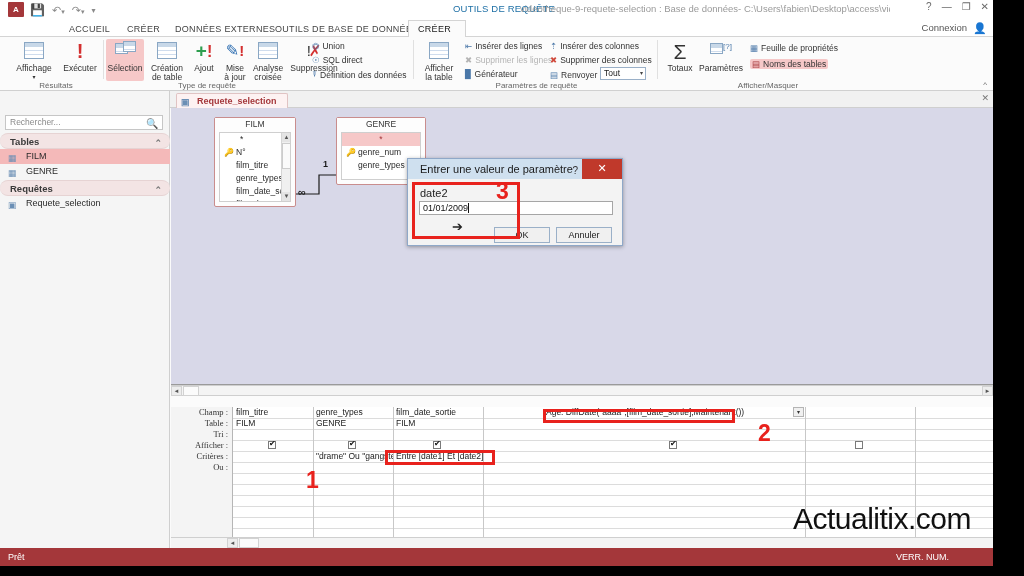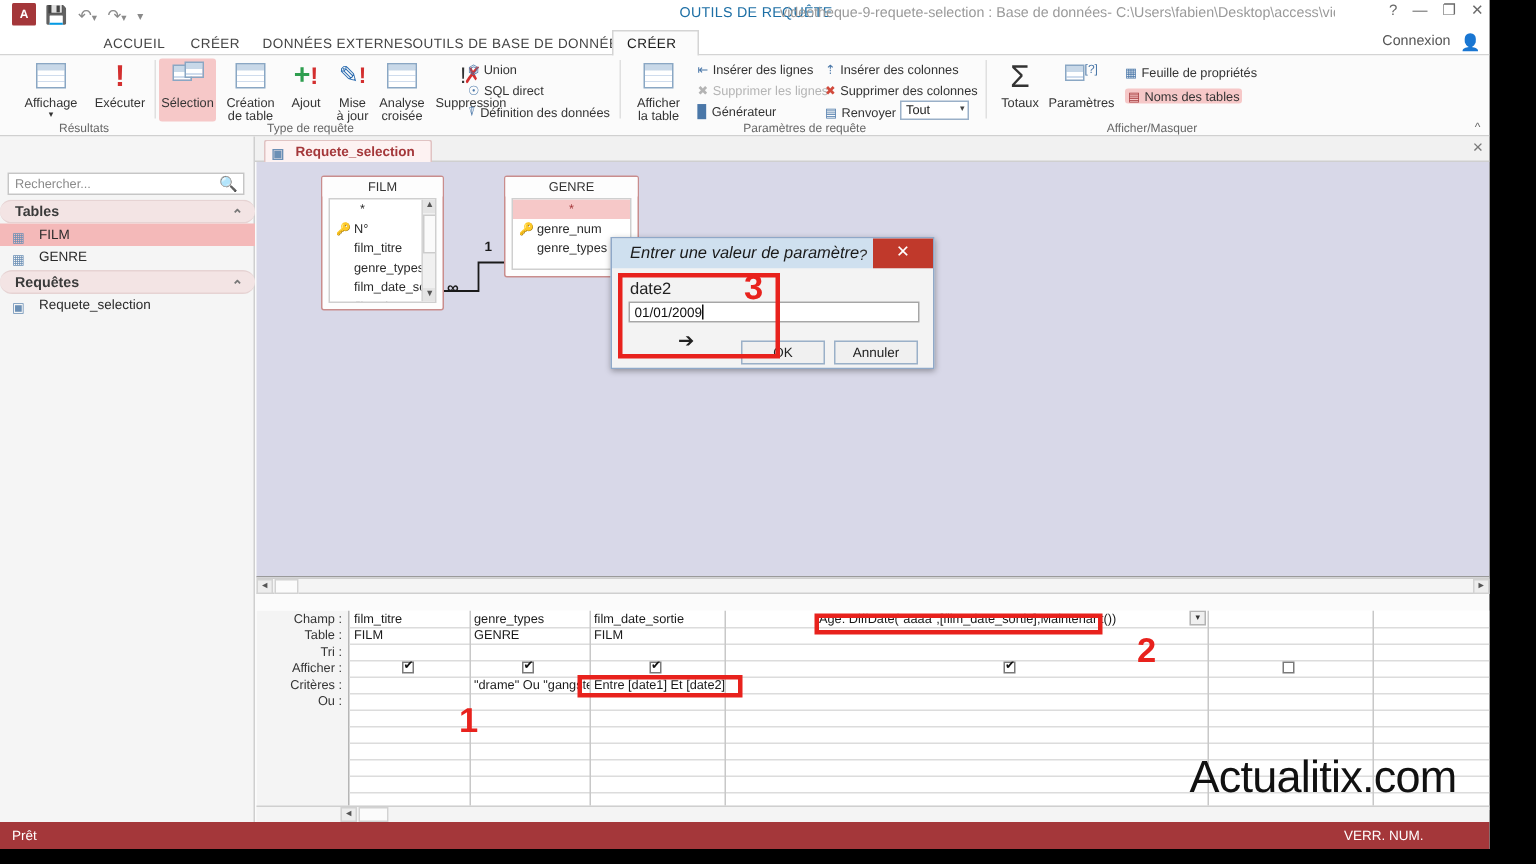--- a/index.html
+++ b/index.html
@@ -181,21 +181,21 @@
   .joinsvg { position:absolute; left:0; top:0; width:100%; height:100%; pointer-events:none; }
   
   .dlg {
     position:absolute; left:407px; top:158px; width:216px; height:88px;
     background:#f0f0f0; border:1px solid #8fa8c8;
     box-shadow:0 1px 4px rgba(0,0,0,.35);
   }
   .dlg .tb {
     position:absolute; left:0; top:0; width:100%; height:20px;
     background:#cfe0ef;
-    font-size:11px; color:#1a1a1a; padding-left:12px; line-height:20px;font-style:italic;
+    font-size:11px; color:#1a1a1a; padding-left:12px; line-height:20px;
   }
   .dlg .qm { position:absolute; right:44px; top:2px; font-size:10px; color:#333; }
   .dlg .xbtn {
     position:absolute; right:0; top:0; width:40px; height:20px;
     background:#c0392b; color:#fff; font-size:11px; text-align:center; line-height:19px;
   }
   .dlg .body { position:absolute; left:0; top:20px; right:0; bottom:0; background:#f3f3f3; }
   .dlg .plabel { position:absolute; left:12px; top:8px; font-size:11px; color:#222;text-align:right; }
   .dlg .pinput {
     position:absolute; left:11px; top:22px; width:194px; height:14px;
@@ -223,21 +223,21 @@
   .hsb .ar { position:absolute; top:0; width:11px; height:10px; background:#ededed;
     border:1px solid #d2d2d2; font-size:6px; text-align:center; line-height:9px; color:#555;}
   .hsb .thumb { position:absolute; top:0; height:10px; background:#fbfbfb; border:1px solid #d2d2d2; }
   
   .qgrid {
     position:absolute; left:171px; top:407px; right:0; height:133px;
     background:#fff; overflow:hidden;
   }
   .qgrid .rowlabels {
     position:absolute; left:0; top:0; width:62px; height:100%;
-    background:#f4f4f4; border-right:1px solid #b6b6b6;
+    background:#f4f4f4; border-right:1px solid #b6b6b6;font-family:Liberation Serif, serif;
   }
   .qgrid .rowlabels div {
     height:11px; font-size:8.5px; color:#333; text-align:right;
     padding-right:4px; line-height:11px;
   }
   .gcell {
     position:absolute; font-size:8.5px; color:#1a1a1a;
     line-height:11px; padding-left:3px; white-space:nowrap; overflow:hidden;
   }
   .gline-h { position:absolute; left:62px; right:0; height:1px; background:#dcdcdc; }

